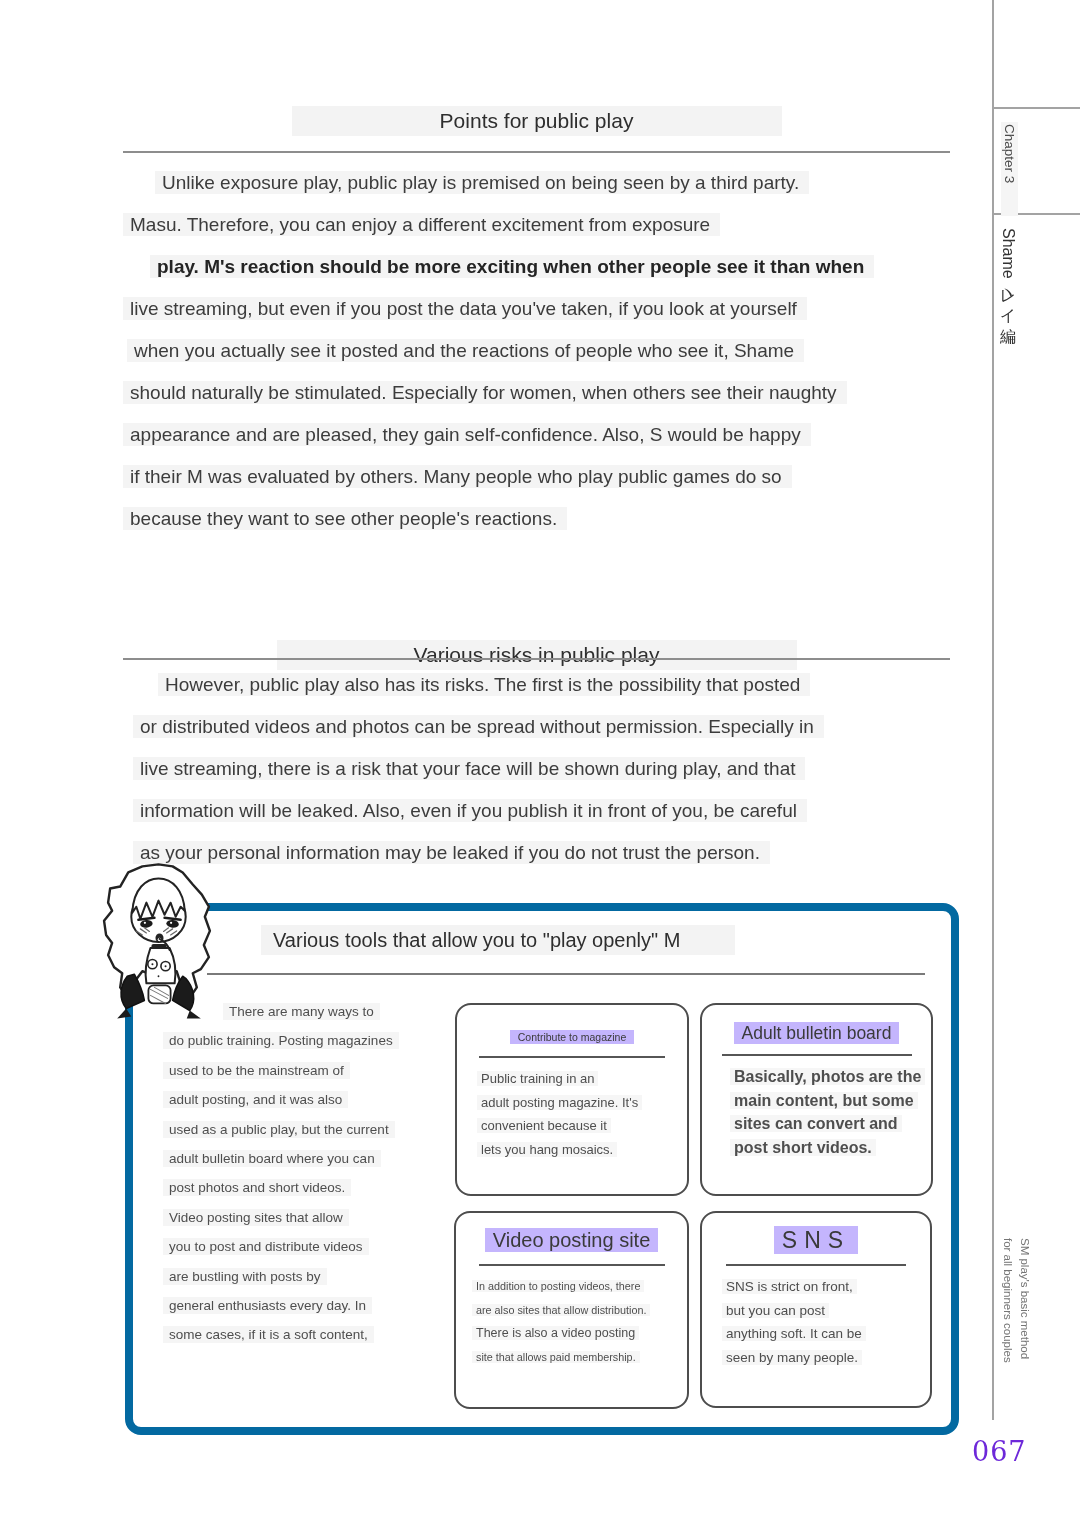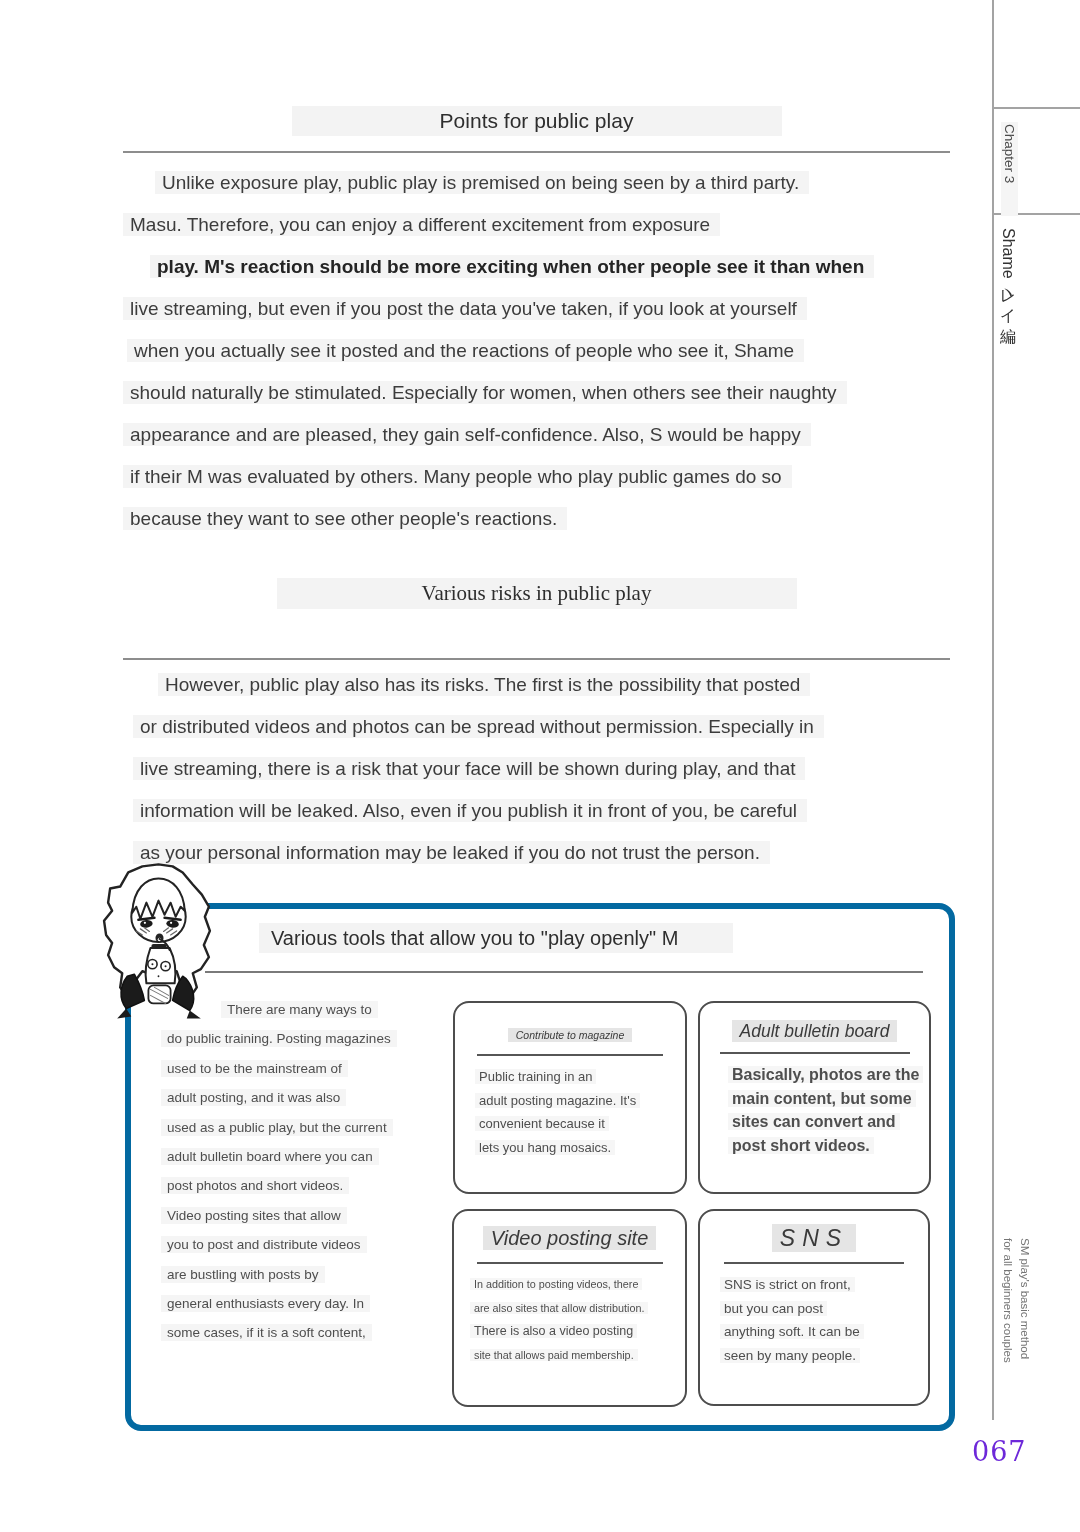--- a/index.html
+++ b/index.html
@@ -3,52 +3,52 @@
 <meta charset="utf-8">
 <style>
   html,body{margin:0;padding:0;background:#e8e8e8;}
   #page{position:relative;width:1080px;height:1532px;background:#ffffff;
         font-family:"Liberation Sans",sans-serif;overflow:hidden;margin:0 auto;}
 
   
   .hwrap{position:absolute;left:123px;width:827px;text-align:center;}
   .hwrap .hl{display:inline-block;background:#f3f3f3;font-size:21px;color:#2e2e2e;padding:3px 0;}
   #h1wrap{top:106px;} #h1wrap .hl{min-width:490px;}
-  #h2wrap{top:578px;font-family:Liberation Serif, serif;} #h2wrap .hl{min-width:520px;}
+  #h2wrap{top:640px;} #h2wrap .hl{min-width:520px;}
   .rule{position:absolute;height:2px;background:#8d8d8d;}
   #rule1{left:123px;top:151px;width:827px;}
   #rule2{left:123px;top:658px;width:827px;}
 
   
   #para1{position:absolute;left:123px;top:162px;width:845px;}
   #para2{position:absolute;left:133px;top:664px;width:845px;}
   .pl{height:42px;line-height:42px;font-size:19px;color:#3c3c3c;white-space:nowrap;}
   .pl .hl{background:#f4f4f4;padding:1px 10px 1px 7px;}
   .pl.bold .hl{font-weight:600;color:#242424;}
   .ind32{padding-left:32px;}.ind27{padding-left:27px;}.ind25{padding-left:25px;}
   .ind4{padding-left:4px;}
 
   
   #toolbox{position:absolute;left:125px;top:903px;width:818px;height:516px;
-           border:6px solid #0369a1;border-radius:16px;background:#fff;}
+           border:8px solid #0369a1;border-radius:16px;background:#fff;}
   #tb-title{position:absolute;left:128px;top:18px;font-size:20px;color:#2e2e2e;white-space:nowrap;}
   #tb-title .hl{background:#f3f3f3;padding:4px 55px 4px 12px;}
   #tb-rule{position:absolute;left:74px;top:62px;width:718px;height:2px;background:#7a7a7a;}
   #tb-intro{position:absolute;left:30px;top:86px;width:285px;}
   .il{height:29.4px;line-height:29.4px;font-size:13.5px;color:#4e4e4e;white-space:nowrap;}
   .il .hl{background:#f5f5f5;padding:1px 6px;}
   .ind60{padding-left:60px;}
 
   .card{position:absolute;border:2px solid #4d4d4d;border-radius:16px;background:#fff;}
   #card1{left:322px;top:92px;width:230px;height:189px;}
   #card2{left:567px;top:92px;width:229px;height:189px;}
   #card3{left:321px;top:300px;width:231px;height:194px;}
   #card4{left:567px;top:300px;width:228px;height:193px;}
   .card-title{text-align:center;color:#3a3a3a;white-space:nowrap;}
-  .card-title .hl{background:#e5e5e5;padding:1px 8px;font-style:italic;}
+  .card-title .hl{background:#c4b5fd;padding:1px 8px;}
   #card1 .card-title{margin-top:26px;font-size:10.5px;}
   #card2 .card-title{margin-top:18px;font-size:17.5px;}
   #card3 .card-title{margin-top:16px;font-size:20px;}
   #card4 .card-title{margin-top:14px;font-size:23px;letter-spacing:7px;}
   .card-rule{height:2px;background:#565656;margin:0 auto;}
   #card1 .card-rule{width:186px;margin-top:13px;}
   #card2 .card-rule{width:190px;margin-top:10px;}
   #card3 .card-rule{width:186px;margin-top:12px;}
   #card4 .card-rule{width:180px;margin-top:10px;}
   .card-body{margin-top:9px;}

